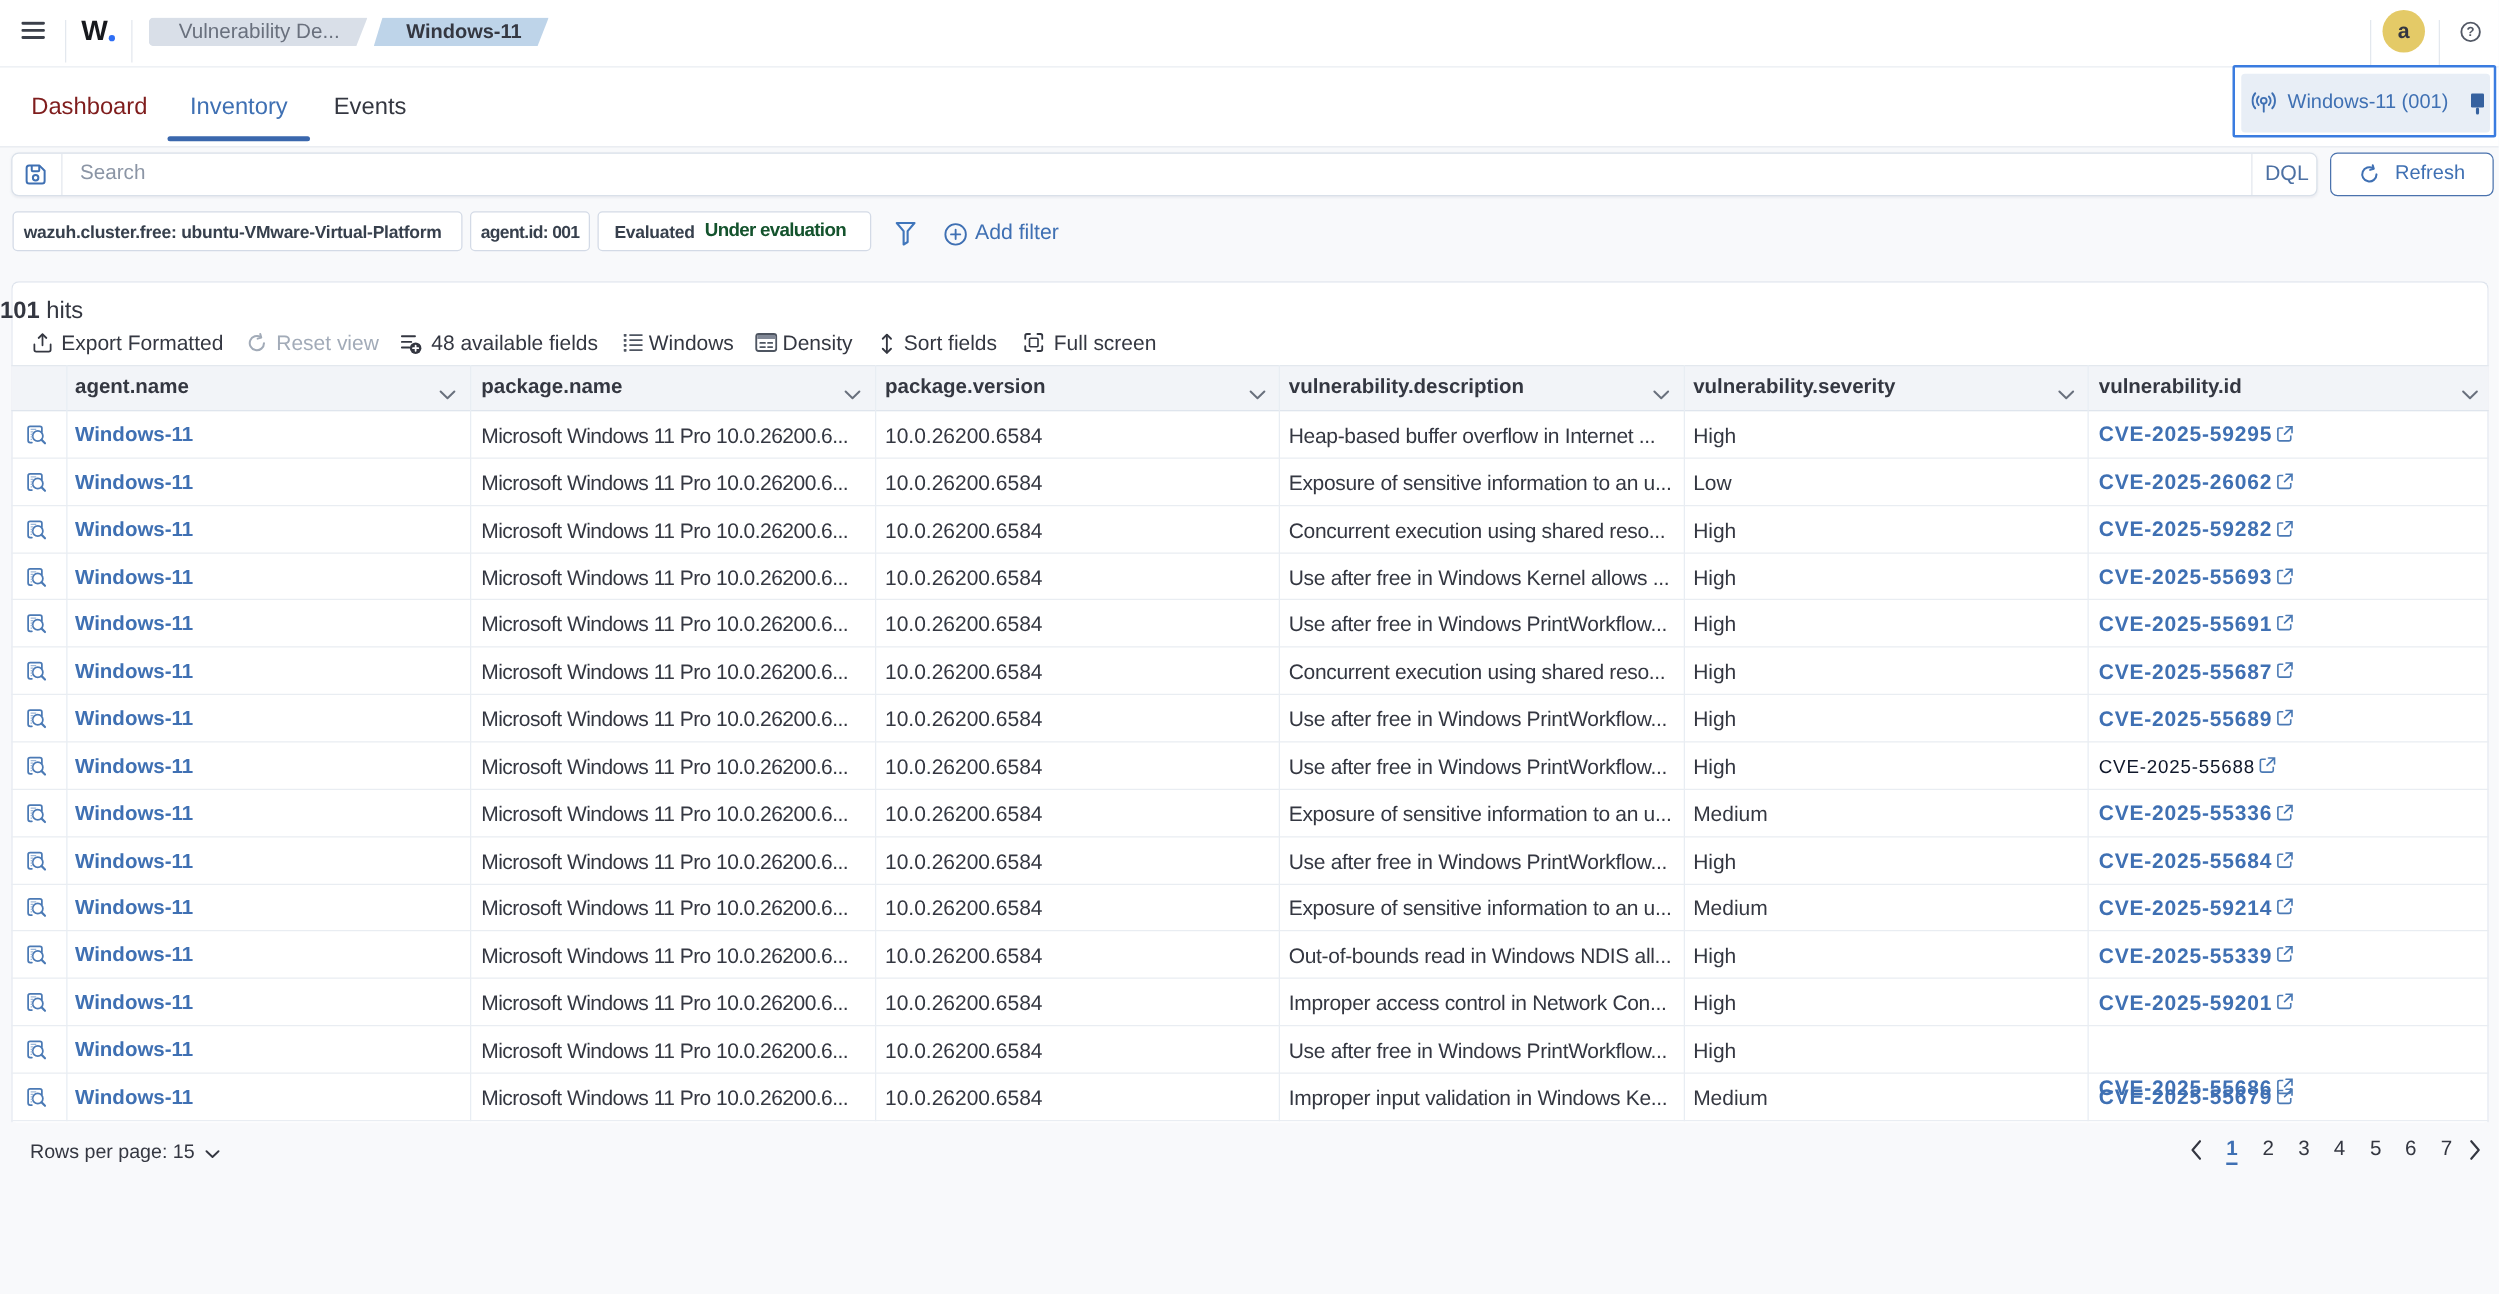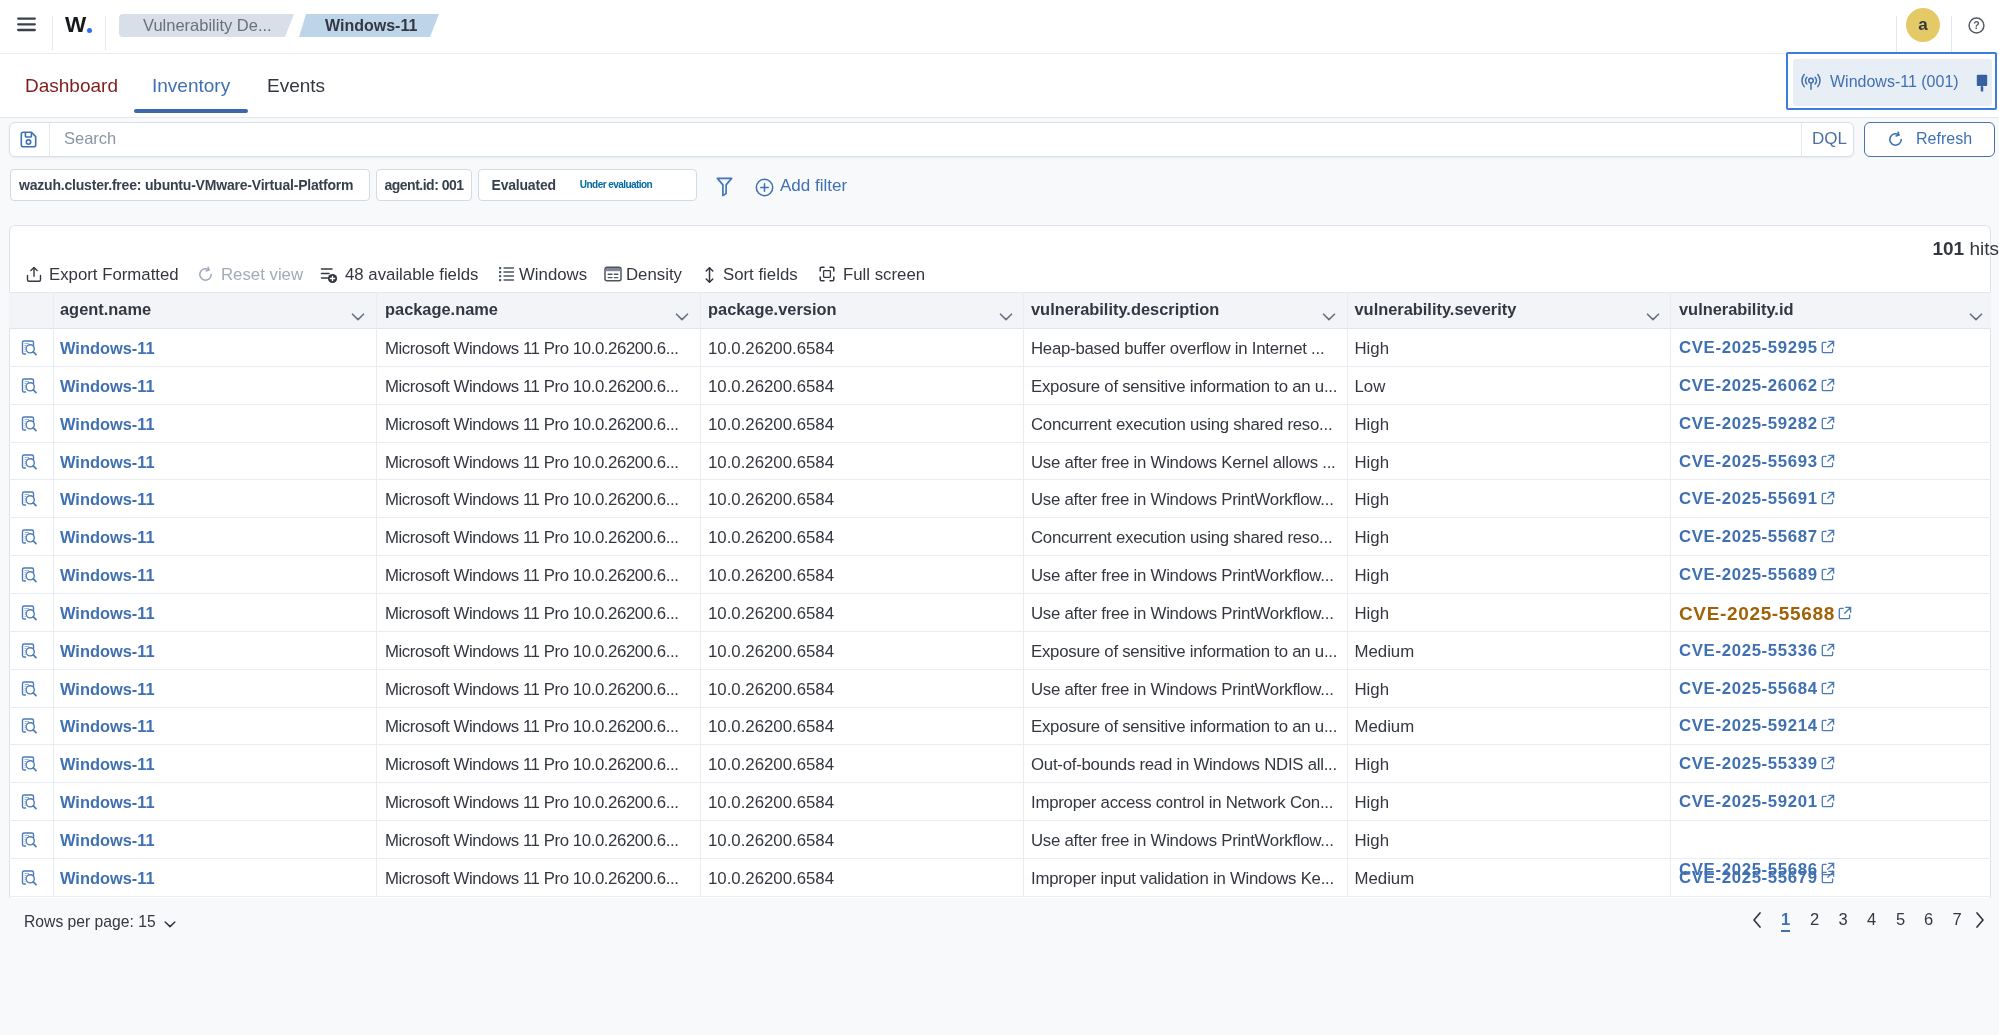--- a/index.html
+++ b/index.html
@@ -72,34 +72,34 @@
     </svg></div>
 <div class="abs" style="left:1916px;top:130px;font-size:16px;font-weight:500;color:#3f70b3">Refresh</div>
 <div class="abs flex" style="left:10px;top:169px;width:360px;height:31.5px;background:#fff;border:1px solid #d3dae6;border-radius:4px">
     <span style="font-size:14px;font-weight:600;color:#37404d;margin-left:8px;white-space:nowrap;letter-spacing:-0.2px">wazuh.cluster.free: ubuntu-VMware-Virtual-Platform</span>
   </div>
 <div class="abs flex" style="left:375.5px;top:169px;width:96px;height:31.5px;background:#fff;border:1px solid #d3dae6;border-radius:4px">
     <span style="font-size:14px;font-weight:600;color:#37404d;margin-left:8px;white-space:nowrap;letter-spacing:-0.5px">agent.id: 001</span>
   </div>
 <div class="abs flex" style="left:477.5px;top:169px;width:219px;height:31.5px;background:#fff;border:1px solid #d3dae6;border-radius:4px">
     <span style="font-size:14px;font-weight:600;color:#37404d;margin-left:13px;white-space:nowrap;letter-spacing:-0.2px">Evaluated</span>
-    <span style="font-size:10px;font-weight:600;color:#0369a1;margin-left:24px;white-space:nowrap;letter-spacing:-0.55px">Under evaluation</span>
+    <span style="font-size:15px;font-weight:600;color:#14532d;margin-left:8px;white-space:nowrap;letter-spacing:-0.55px">Under evaluation</span>
   </div>
 <div class="abs" style="left:716px;top:176.5px"><svg width="17" height="20" viewBox="0 0 17 20" style="">
       <path d="M1.4 1.4 H15.6 L10.1 7.9 V16.6 L6.9 18.6 V7.9 Z" fill="none" stroke="#4076bb" stroke-width="1.7" stroke-linejoin="round"></path>
     </svg></div>
 <div class="abs" style="left:755px;top:177.5px"><svg width="19" height="19" viewBox="0 0 19 19" style="">
       <g fill="none" stroke="#3f70b3" stroke-width="1.5" stroke-linecap="round">
         <circle cx="9.5" cy="9.5" r="8.2"></circle>
         <path d="M9.5 5.8 V13.2 M5.8 9.5 H13.2"></path>
       </g>
     </svg></div>
 <div class="abs" style="left:780px;top:176px;font-size:17px;color:#3f70b3">Add filter</div>
 <div class="abs" style="left:8.5px;top:225px;width:1982.5px;height:672.5px;background:#fff;border:1px solid #dde3ec;border-radius:6px 6px 0 0;border-bottom:none"></div>
-<div class="abs" style="left:0;top:238px;width:1999px;text-align:right;font-size:19px"><b>101</b> hits</div>
+<div class="abs" style="left:0;top:238px;width:1999px;text-align:left;font-size:19px"><b>101</b> hits</div>
 <div class="abs" style="left:26px;top:266px"><svg width="16" height="17" viewBox="0 0 16 17" style="">
       <g fill="none" stroke="#343741" stroke-width="1.4" stroke-linecap="round">
         <path d="M8 1.6 V10.2"></path>
         <path d="M4.9 4.4 L8 1.4 L11.1 4.4" stroke-linejoin="round"></path>
         <path d="M1.5 9.5 V13.8 Q1.5 15.3 3 15.3 H13 Q14.5 15.3 14.5 13.8 V9.5"></path>
       </g>
     </svg></div>
 <div class="abs" style="left:49px;top:265px;font-size:16.8px;color:#343741">Export Formatted</div>
 <div class="abs" style="left:197px;top:266px"><svg width="17" height="17" viewBox="0 0 17 17" style="">
       <g fill="none" stroke="#a2abb8" stroke-width="1.6" stroke-linecap="round">
@@ -368,21 +368,21 @@
       <g stroke="#9db7d8" stroke-width="1">
         <path d="M5.5 5.5 h4.5 M5.5 7.5 h2 M5.5 9.5 h1.6 M5.5 11.5 h1.6 M5.5 13.5 h1.2"></path>
       </g>
     </svg></div>
 <div class="abs" style="left:60px;top:603.9px;font-size:16.4px;font-weight:700;color:#3f70b3">Windows-11</div>
 <div class="abs" style="left:385px;top:603.9px;font-size:16.8px;color:#343741;white-space:nowrap;letter-spacing:-0.42px">Microsoft Windows 11 Pro 10.0.26200.6...</div>
 <div class="abs" style="left:708px;top:603.9px;font-size:16.8px;color:#343741">10.0.26200.6584</div>
 <div class="abs" style="left:1031px;top:603.9px;font-size:16.8px;color:#343741;white-space:nowrap;letter-spacing:-0.25px">Use after free in Windows PrintWorkflow...</div>
 <div class="abs" style="left:1354.5px;top:603.9px;font-size:16.8px;color:#343741">High</div>
 <div class="abs flex" style="left:1679px;top:602.9px">
-    <span style="font-size:19px;font-weight:700;color:#a16207;letter-spacing:0.65px">CVE-2025-55688</span>
+    <span style="font-size:15px;font-weight:400;color:#0f172a;letter-spacing:0.65px">CVE-2025-55688</span>
     <span style="margin-left:3px;margin-top:2px"><svg width="14" height="14" viewBox="0 0 14 14" style="">
         <g fill="none" stroke="#4b7ab5" stroke-width="1.3">
           <path d="M5.6 2.4 H2.6 Q1.3 2.4 1.3 3.7 V11.4 Q1.3 12.7 2.6 12.7 H10.3 Q11.6 12.7 11.6 11.4 V8.4"></path>
           <path d="M7.8 1.4 H12.6 V6.2 M12.3 1.7 L6.7 7.3" stroke-linecap="round"></path>
         </g>
       </svg></span>
   </div>
 <div class="abs" style="left:9px;top:631.8px;width:1981.5px;height:37.85px;border-bottom:1px solid #e9edf2"></div>
 <div class="abs" style="left:19px;top:640.7px"><svg width="20" height="20" viewBox="0 0 20 20" style="">
       <g fill="none" stroke="#4b7ab5" stroke-width="1.4">

